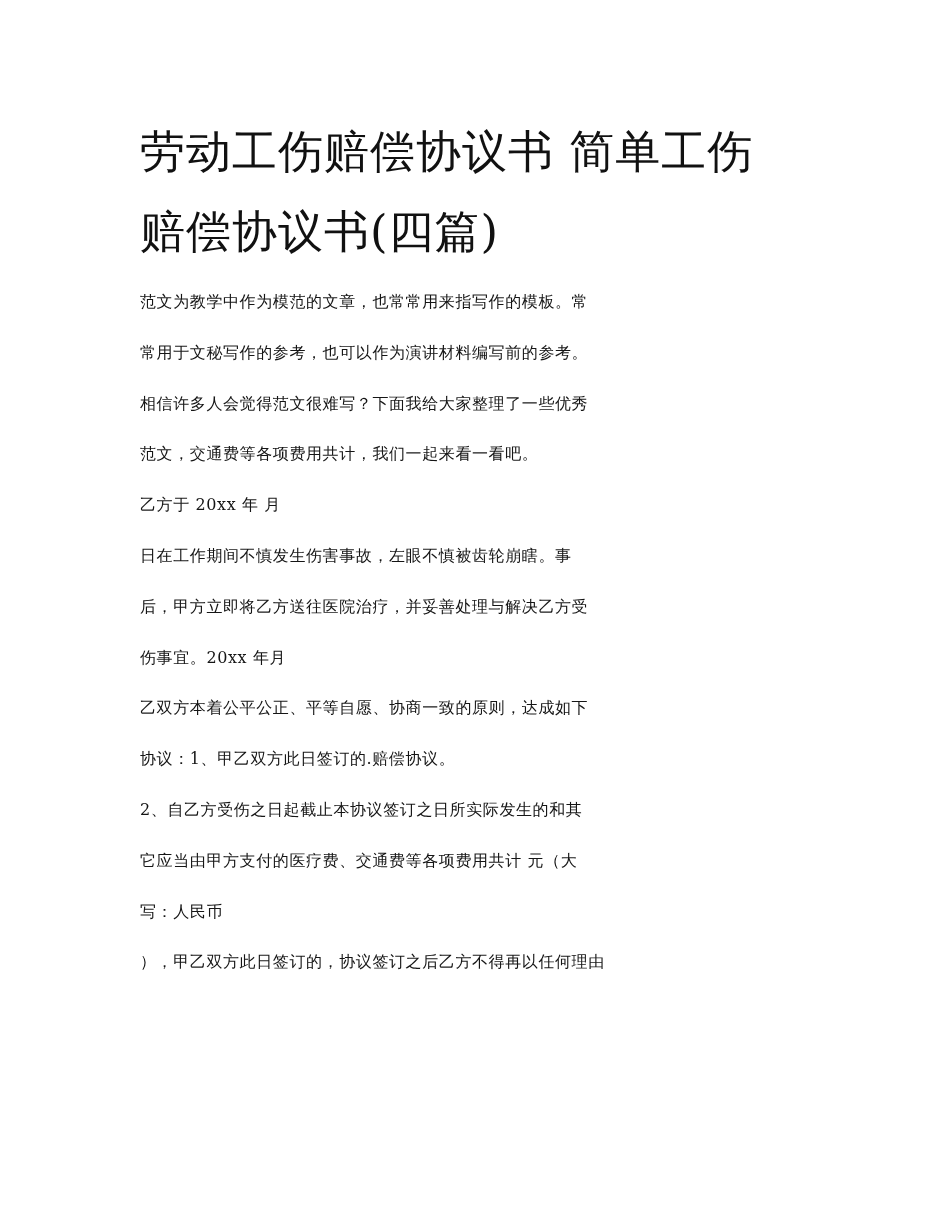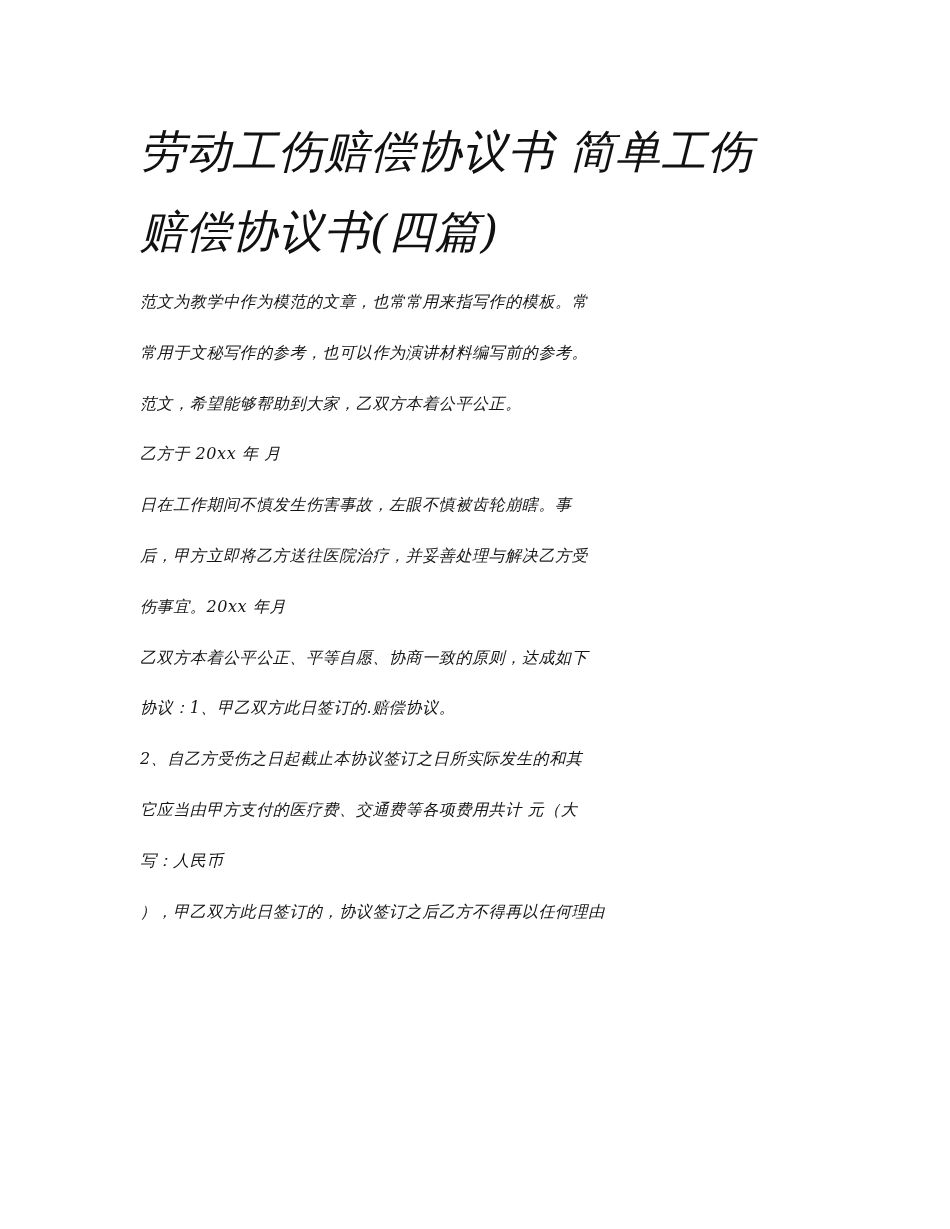--- a/index.html
+++ b/index.html
@@ -14,21 +14,20 @@
       overflow: hidden;
       font-family: "DejaVu Serif", "Liberation Serif", serif;
       color: #111111;
     }
     .page {
       position: absolute;
       left: 0; top: 0;
       width: 950px;
       height: 1229px;
       background: #ffffff;
-      font-style: italic;
     }
     .title {
       position: absolute;
       left: 140px;
       top: 112px;
       width: 680px;
       margin: 0;
       font-weight: normal;
       font-size: 45px;
       line-height: 80px;
@@ -60,21 +59,22 @@
 
 <div class="page">
   <h1 class="title">
     <span class="tline">劳动工伤赔偿协议书 简单工伤</span>
     <span class="tline">赔偿协议书(四篇)</span>
   </h1>
 
   <div class="body">
     <span class="line">范文为教学中作为模范的文章，也常常用来指写作的模板。常</span>
     <span class="line">常用于文秘写作的参考，也可以作为演讲材料编写前的参考。</span>
-    <span class="line">范文，希望能够帮助到大家，乙双方本着公平公正。</span>
+    <span class="line">相信许多人会觉得范文很难写？下面我给大家整理了一些优秀</span>
+    <span class="line">范文，交通费等各项费用共计，我们一起来看一看吧。</span>
     <span class="line">乙方于 20xx 年 月</span>
     <span class="line">日在工作期间不慎发生伤害事故，左眼不慎被齿轮崩瞎。事</span>
     <span class="line">后，甲方立即将乙方送往医院治疗，并妥善处理与解决乙方受</span>
     <span class="line">伤事宜。20xx 年月</span>
     <span class="line">乙双方本着公平公正、平等自愿、协商一致的原则，达成如下</span>
     <span class="line">协议：1、甲乙双方此日签订的.赔偿协议。</span>
     <span class="line">2、自乙方受伤之日起截止本协议签订之日所实际发生的和其</span>
     <span class="line">它应当由甲方支付的医疗费、交通费等各项费用共计 元（大</span>
     <span class="line">写：人民币</span>
     <span class="line">），甲乙双方此日签订的，协议签订之后乙方不得再以任何理由</span>

